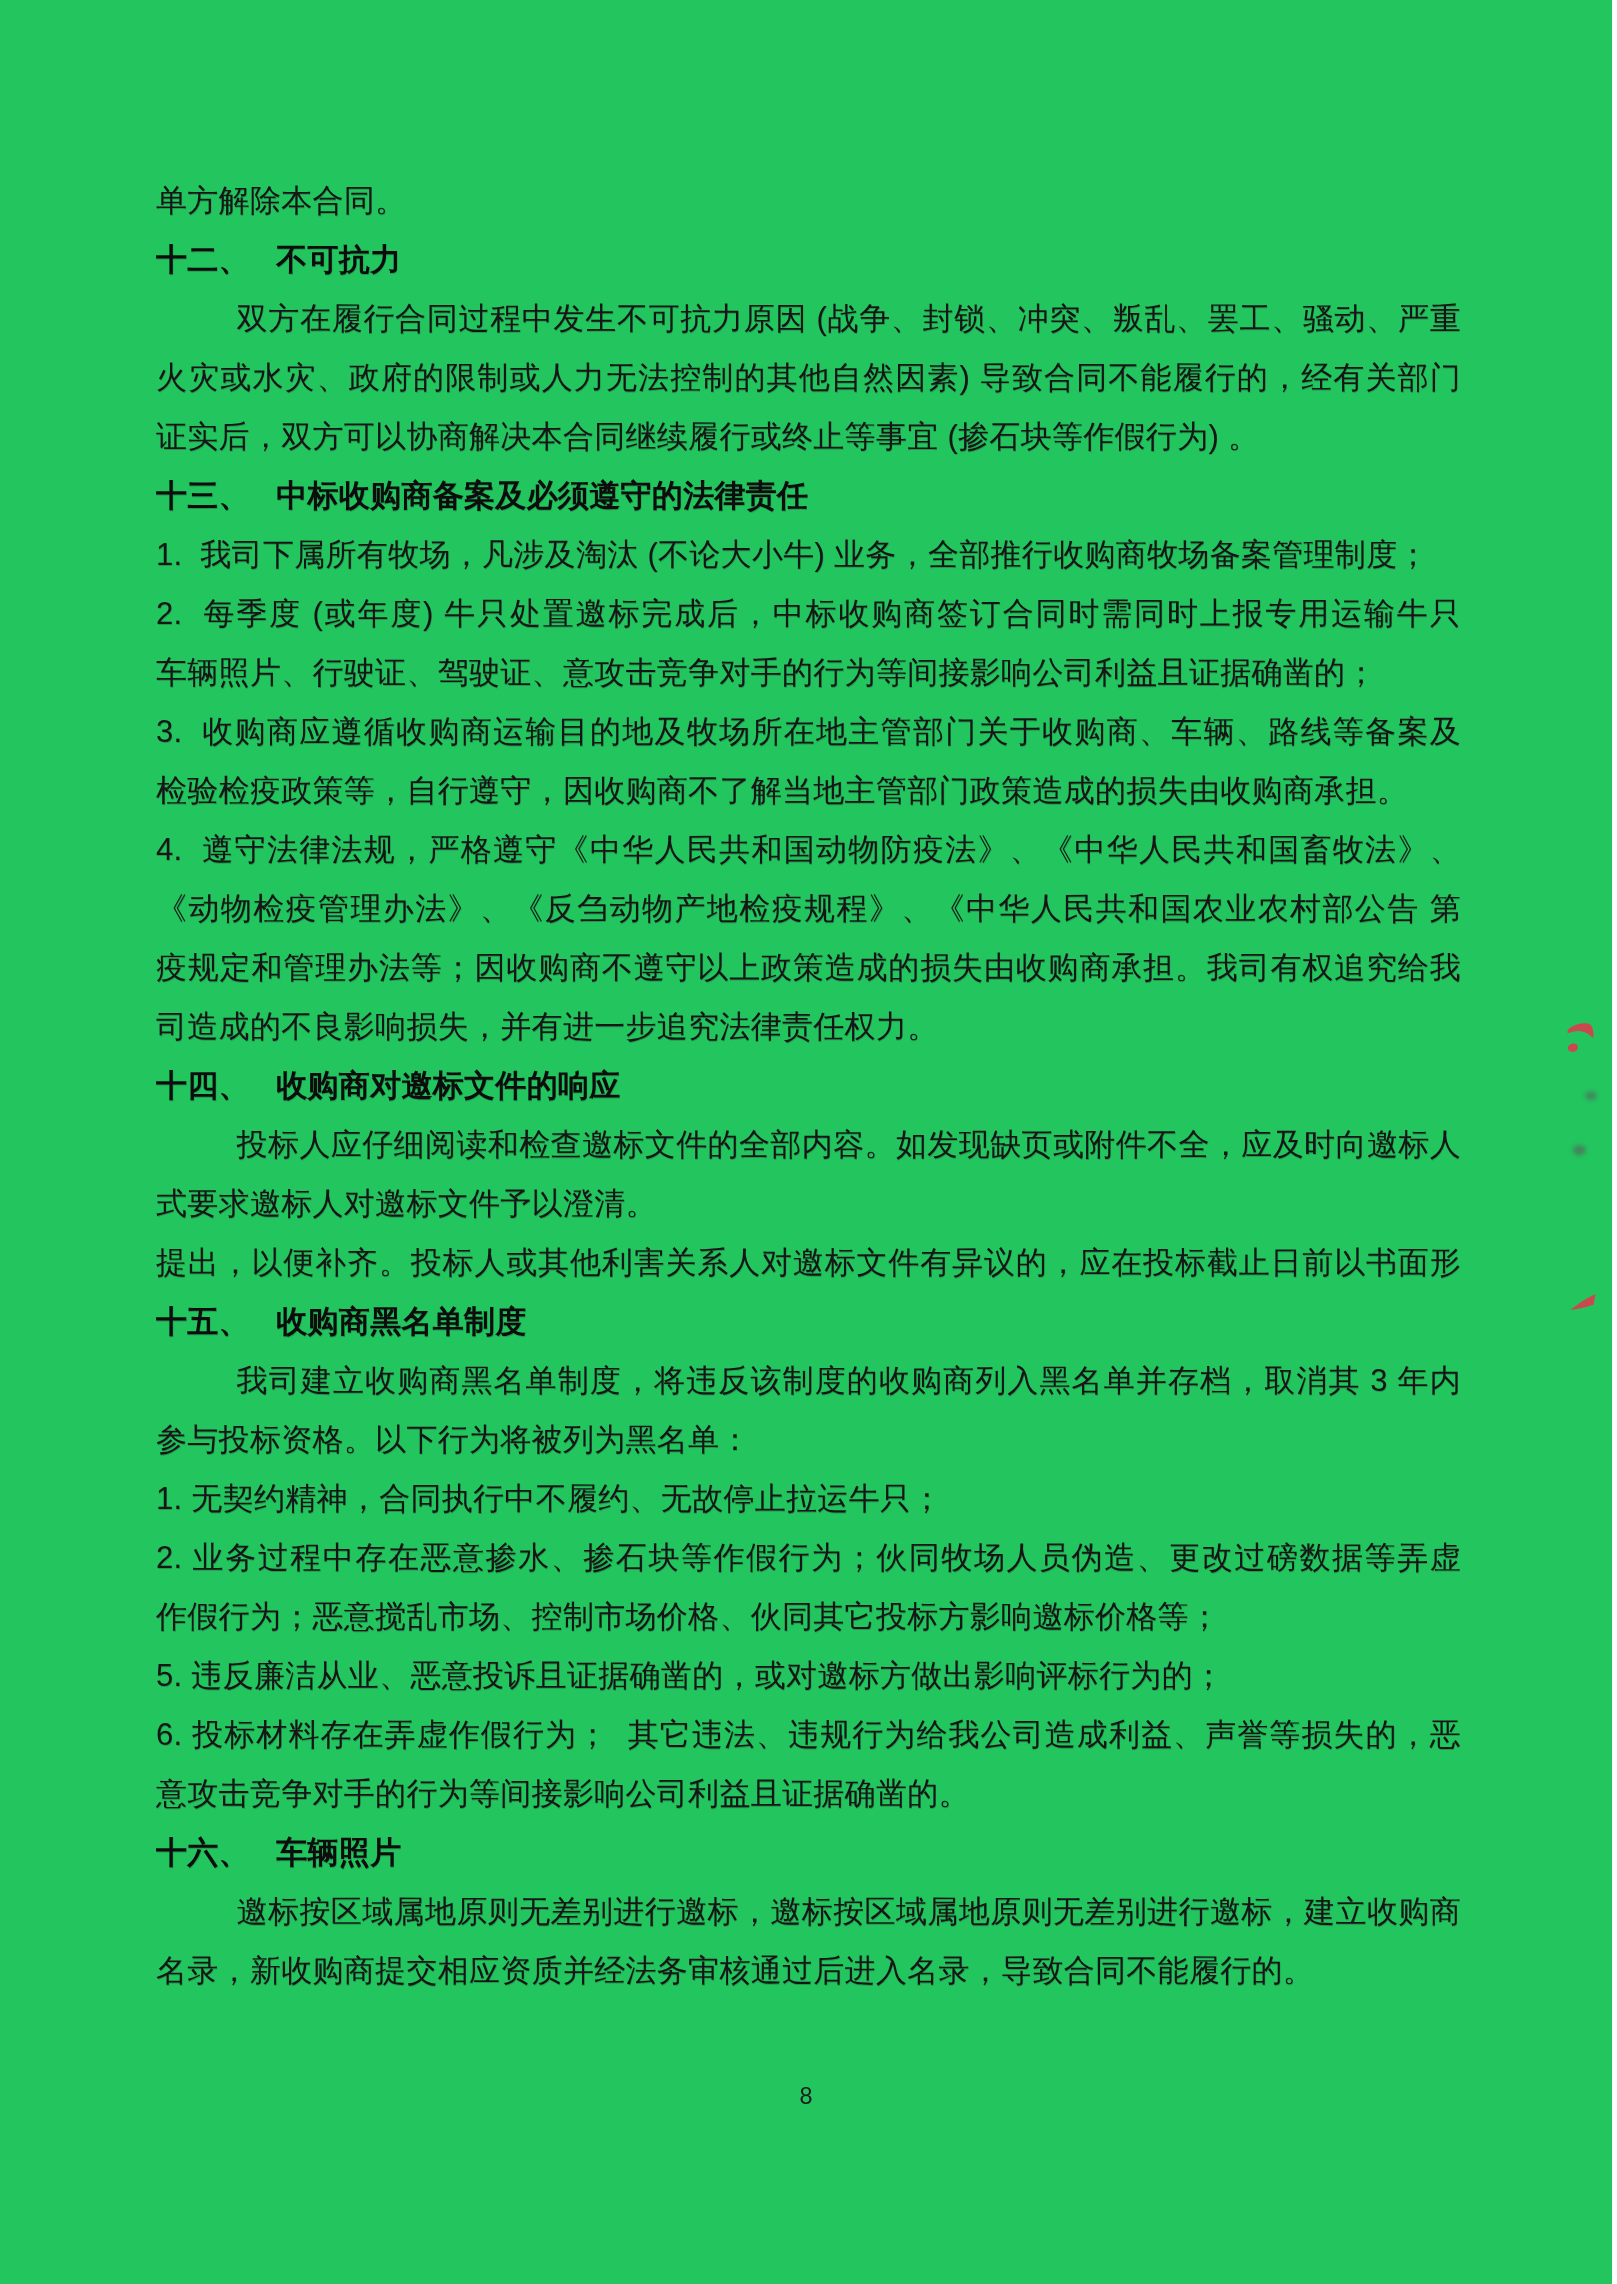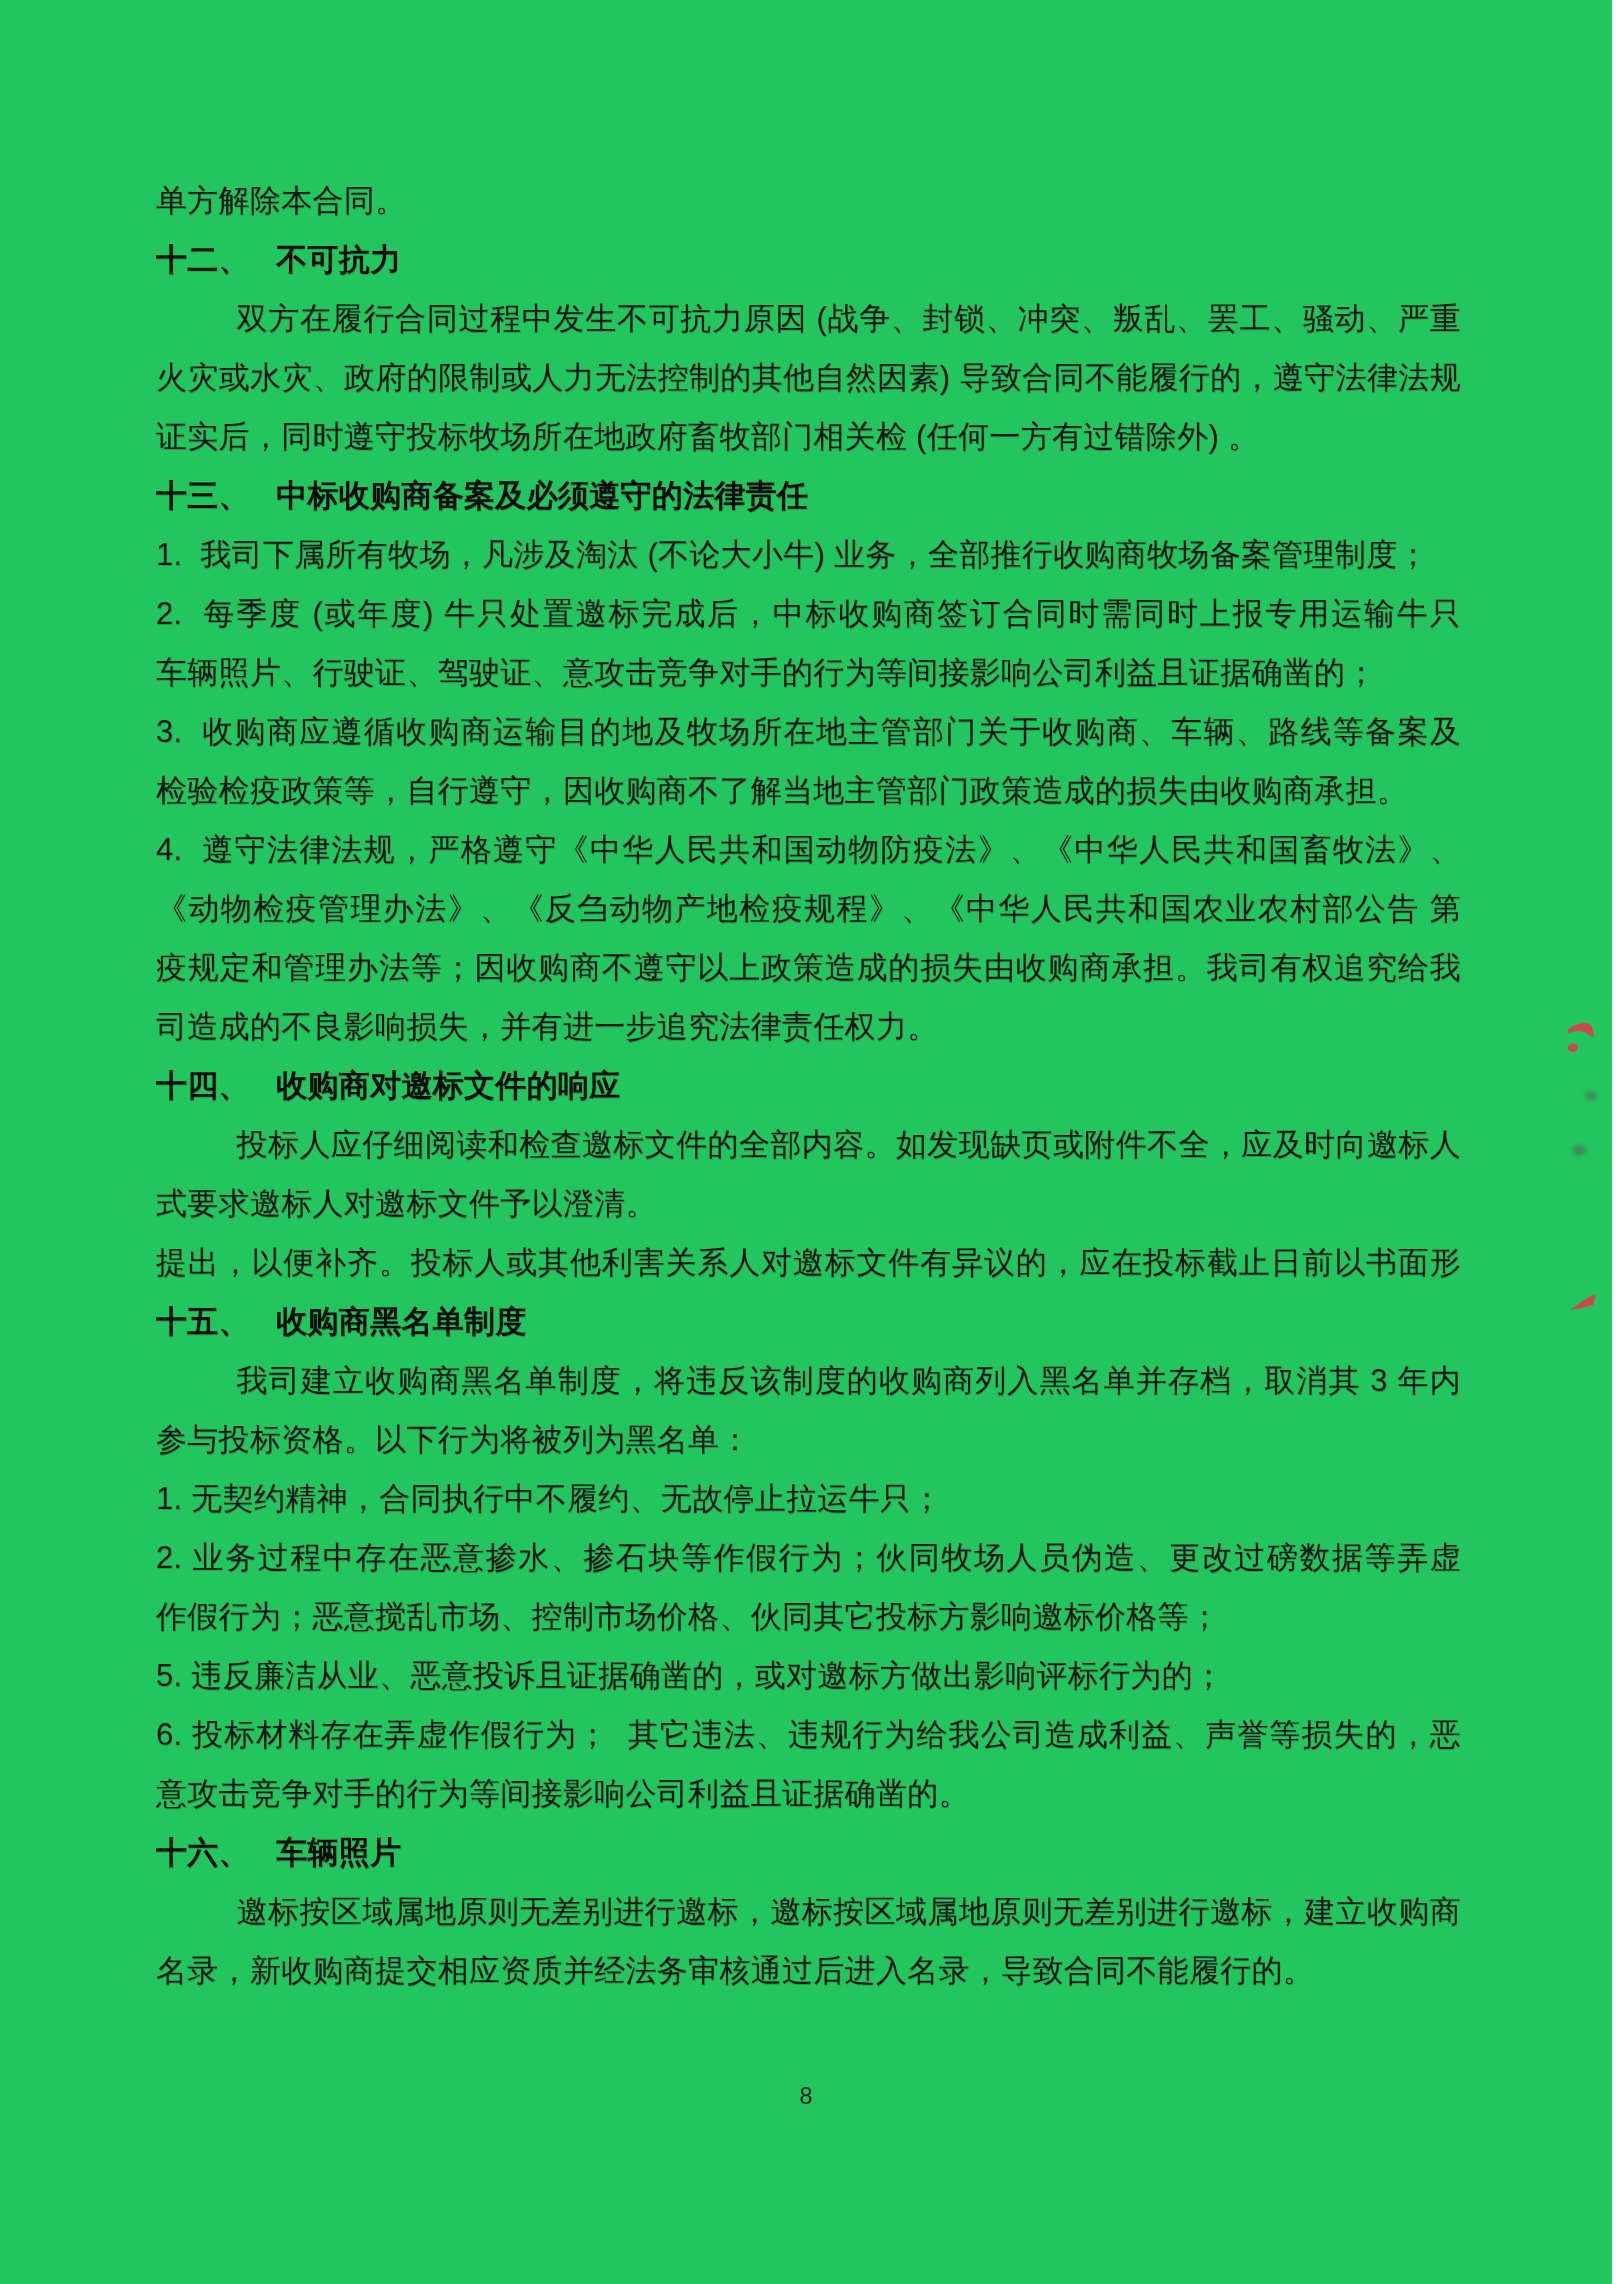--- a/index.html
+++ b/index.html
@@ -64,22 +64,22 @@
 <div class="page">
   <div class="content">
 
     <div class="line">单方解除本合同。</div>
 
     <div class="line h">
       <span>十二、</span><span class="h-title">不可抗力</span>
     </div>
 
     <div class="line indent full">双方在履行合同过程中发生不可抗力原因 (战争、封锁、冲突、叛乱、罢工、骚动、严重</div>
-    <div class="line full">火灾或水灾、政府的限制或人力无法控制的其他自然因素) 导致合同不能履行的，遵守法律法规</div>
-    <div class="line">证实后，同时遵守投标牧场所在地政府畜牧部门相关检 (任何一方有过错除外) 。</div>
+    <div class="line full">火灾或水灾、政府的限制或人力无法控制的其他自然因素) 导致合同不能履行的，经有关部门</div>
+    <div class="line">证实后，双方可以协商解决本合同继续履行或终止等事宜 (掺石块等作假行为) 。</div>
 
     <div class="line h">
       <span>十三、</span><span class="h-title">中标收购商备案及必须遵守的法律责任</span>
     </div>
 
     <div class="line">1.&nbsp;&nbsp;我司下属所有牧场，凡涉及淘汰 (不论大小牛) 业务，全部推行收购商牧场备案管理制度；</div>
     <div class="line full">2.&nbsp;&nbsp;每季度 (或年度) 牛只处置邀标完成后，中标收购商签订合同时需同时上报专用运输牛只</div>
     <div class="line">车辆照片、行驶证、驾驶证、意攻击竞争对手的行为等间接影响公司利益且证据确凿的；</div>
     <div class="line full">3.&nbsp;&nbsp;收购商应遵循收购商运输目的地及牧场所在地主管部门关于收购商、车辆、路线等备案及</div>
     <div class="line">检验检疫政策等，自行遵守，因收购商不了解当地主管部门政策造成的损失由收购商承担。</div>

